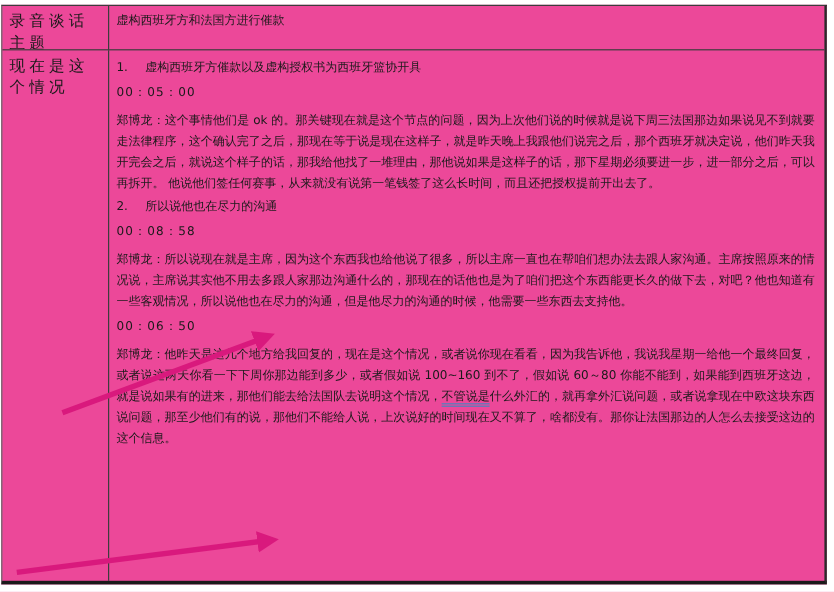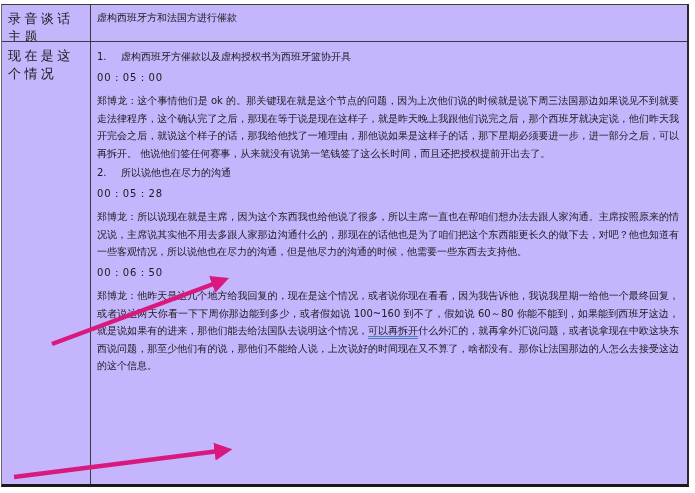--- a/index.html
+++ b/index.html
@@ -19,21 +19,21 @@
     width: 688px;
     height: 483px;
     display: grid;
     grid-template-columns: 89px 1fr;
     grid-template-rows: 37px 1fr;
     border-top: 1px solid #3c3c3c;
     border-left: 1px solid #6a6a6a;
     border-right: 2px solid #2a2a2a;
     border-bottom: 3px solid #1a1a1a;
     box-sizing: border-box;
-    background: #c4b5fd;
+    background: #ec4899;
   }
   .cell { box-sizing: border-box; overflow: hidden; }
   .hcell {
     border-right: 1px solid #3c3c3c;
     padding: 5px 3px 3px 6px;
     font-size: 13px;
     line-height: 18px;
     letter-spacing: 3.4px;
   }
   .ccell {
@@ -71,24 +71,24 @@
 
     <div class="cell ccell r1">虚构西班牙方和法国方进行催款</div>
 
     <div class="cell hcell">现在是这个情况</div>
 
     <div class="cell ccell">
       <p class="item"><span class="num">1.</span><span>虚构西班牙方催款以及虚构授权书为西班牙篮协开具</span></p>
       <p class="ts">00：05：00</p>
       <p class="para">郑博龙：这个事情他们是 ok 的。那关键现在就是这个节点的问题，因为上次他们说的时候就是说下周三法国那边如果说见不到就要走法律程序，这个确认完了之后，那现在等于说是现在这样子，就是昨天晚上我跟他们说完之后，那个西班牙就决定说，他们昨天我开完会之后，就说这个样子的话，那我给他找了一堆理由，那他说如果是这样子的话，那下星期必须要进一步，进一部分之后，可以再拆开。 他说他们签任何赛事，从来就没有说第一笔钱签了这么长时间，而且还把授权提前开出去了。</p>
       <p class="item"><span class="num">2.</span><span>所以说他也在尽力的沟通</span></p>
-      <p class="ts">00：05：28</p>
+      <p class="ts">00：08：58</p>
       <p class="para">郑博龙：所以说现在就是主席，因为这个东西我也给他说了很多，所以主席一直也在帮咱们想办法去跟人家沟通。主席按照原来的情况说，主席说其实他不用去多跟人家那边沟通什么的，那现在的话他也是为了咱们把这个东西能更长久的做下去，对吧？他也知道有一些客观情况，所以说他也在尽力的沟通，但是他尽力的沟通的时候，他需要一些东西去支持他。</p>
       <p class="ts">00：06：50</p>
-      <p class="para"><span>郑博龙：他昨天是这几个地方给我回复的，现在是这个情况，或者说你现在看看，因为我告诉他，我说我星期一给他一个最终回复，或者说这两天你看一下下周你那边能到多少，或者假如说 100~160 到不了，假如说 60～80 你能不能到，如果能到西班牙这边，就是说如果有的进来，那他们能去给法国队去说明这个情况，</span><span class="ul-double">可以再拆开</span><span>什么外汇的，就再拿外汇说问题，或者说拿现在中欧这块东西说问题，那至少他们有的说，那他们不能给人说，上次说好的时间现在又不算了，啥都没有。那你让法国那边的人怎么去接受这边的这个信息。</span></p>
+      <p class="para"><span>郑博龙：他昨天是这几个地方给我回复的，现在是这个情况，或者说你现在看看，因为我告诉他，我说我星期一给他一个最终回复，或者说这两天你看一下下周你那边能到多少，或者假如说 100~160 到不了，假如说 60～80 你能不能到，如果能到西班牙这边，就是说如果有的进来，那他们能去给法国队去说明这个情况，</span><span class="ul-double">不管说是</span><span>什么外汇的，就再拿外汇说问题，或者说拿现在中欧这块东西说问题，那至少他们有的说，那他们不能给人说，上次说好的时间现在又不算了，啥都没有。那你让法国那边的人怎么去接受这边的这个信息。</span></p>
     </div>
 
   </div>
 
   <svg class="overlay" viewBox="0 0 695 493" xmlns="http://www.w3.org/2000/svg">
     <defs>
       <marker id="ah" viewBox="0 0 10 10" refX="7" refY="5" markerWidth="4" markerHeight="4" orient="auto-start-reverse">
         <path d="M 0 0 L 10 5 L 0 10 z" class="arrow-head"></path>
       </marker>
     </defs>

